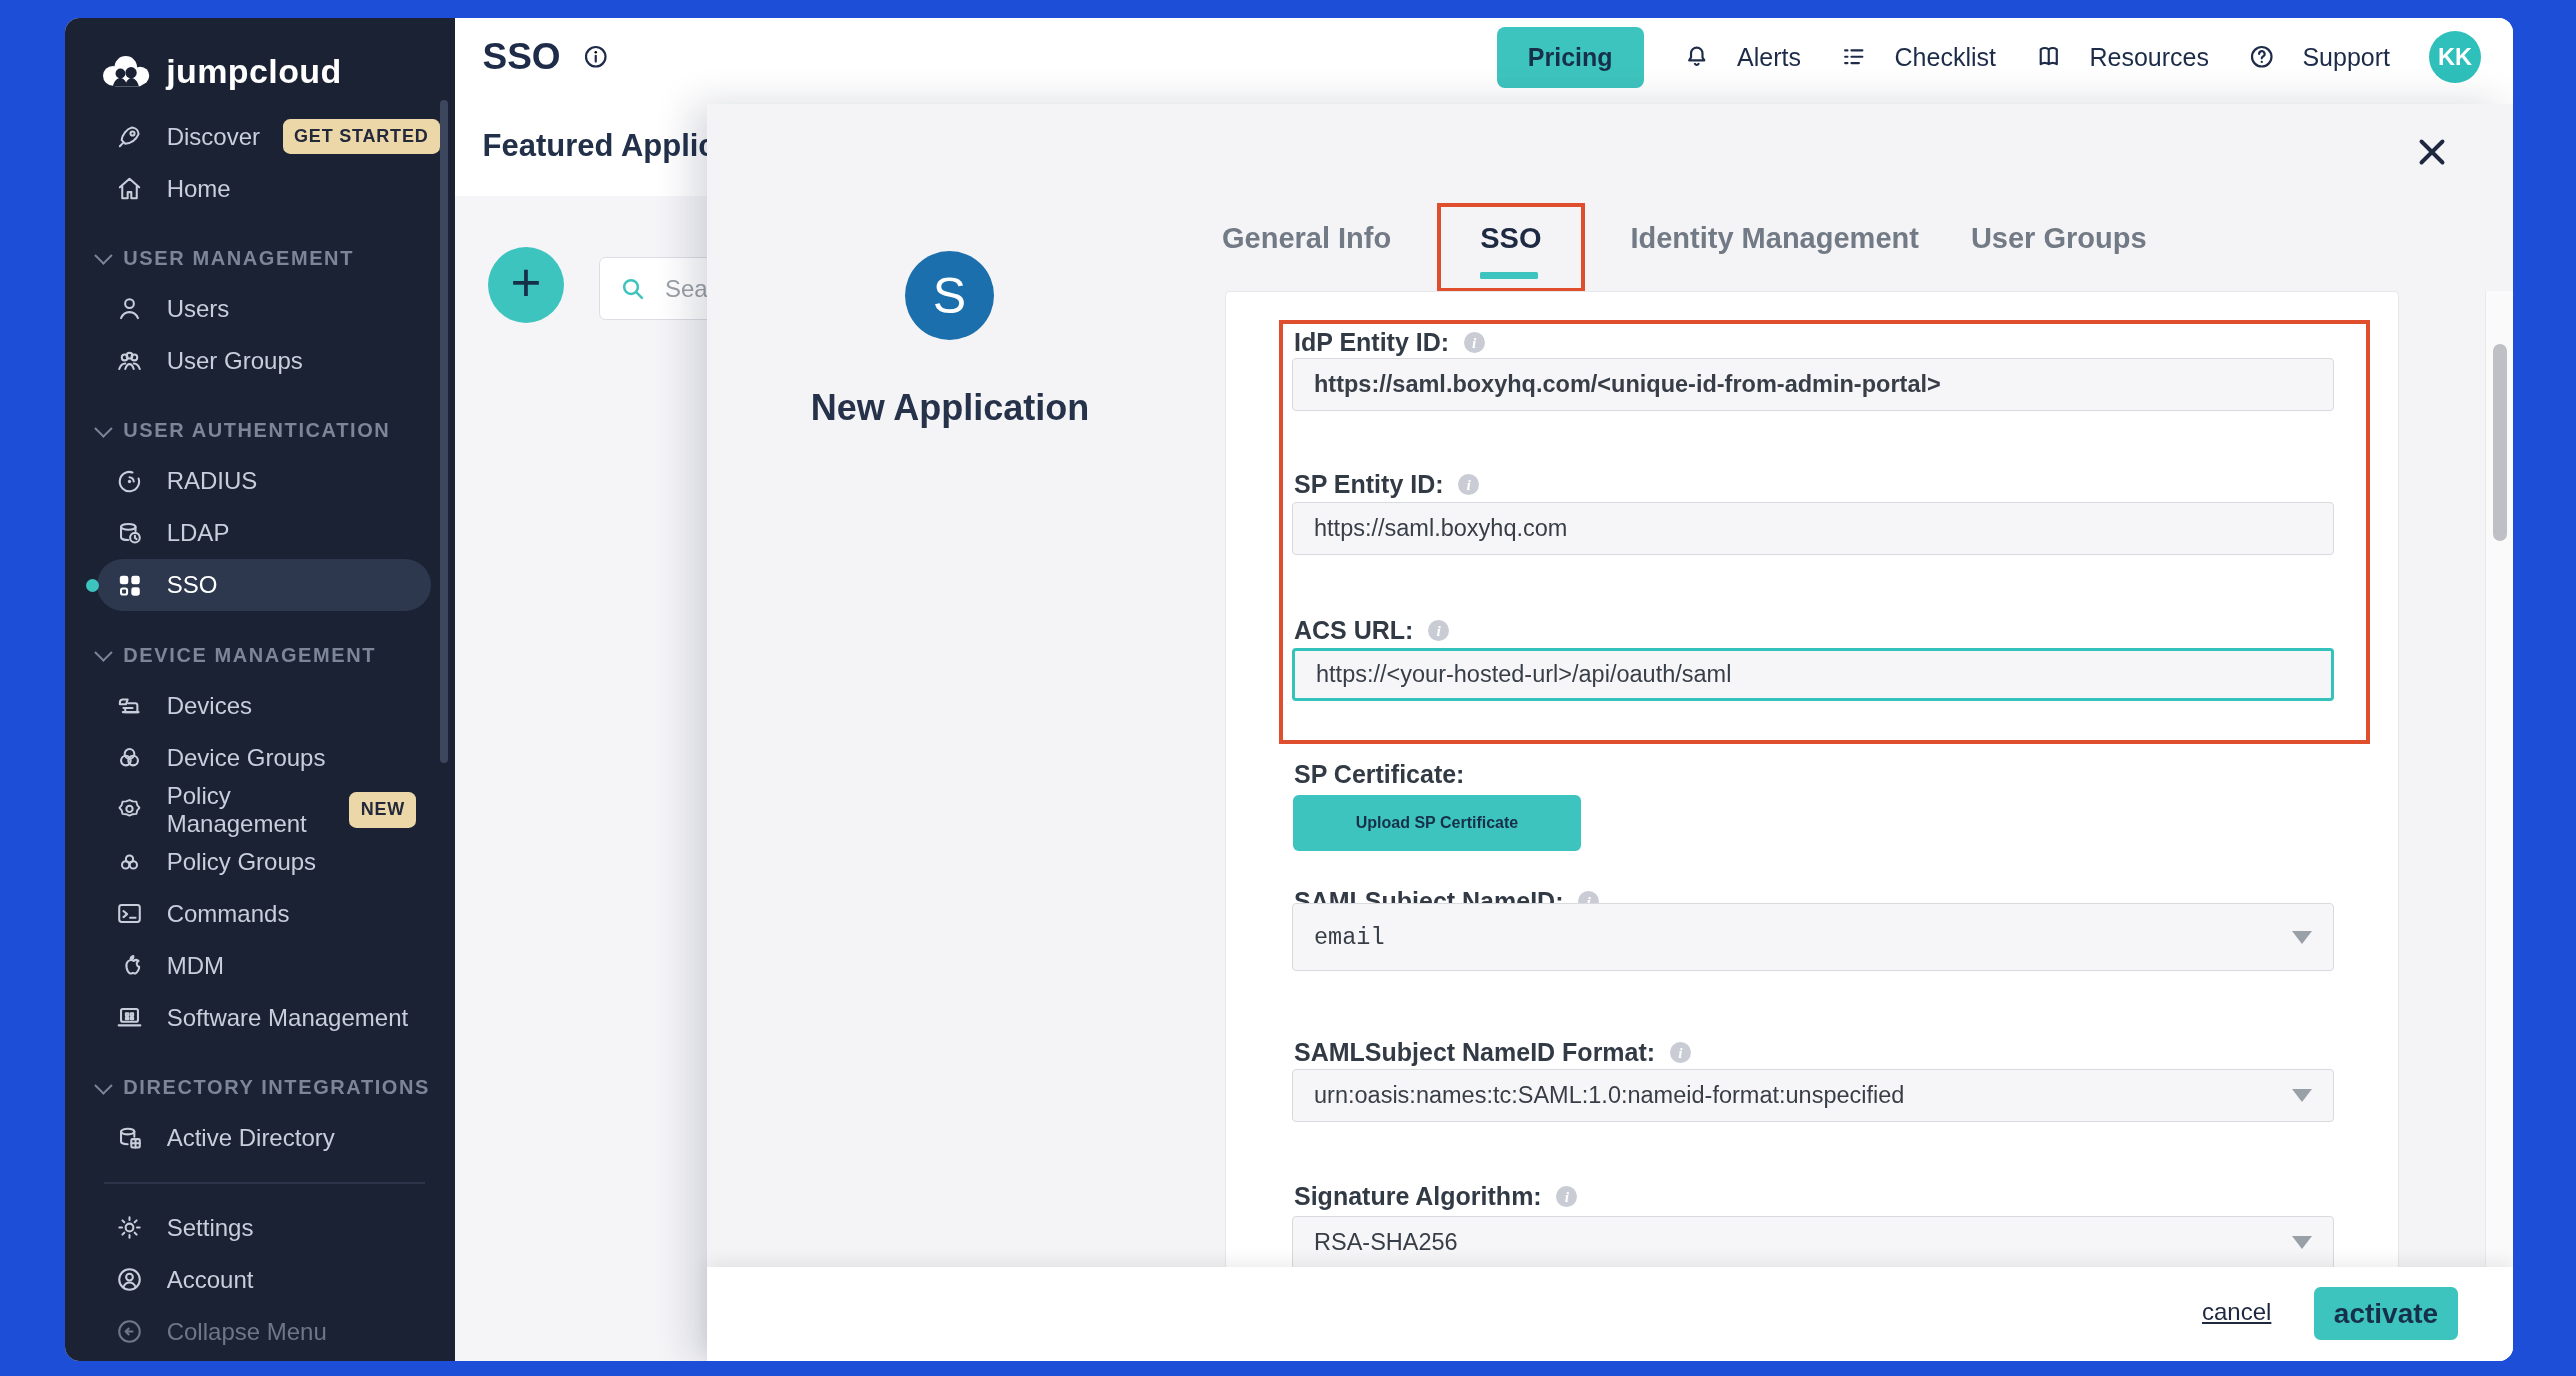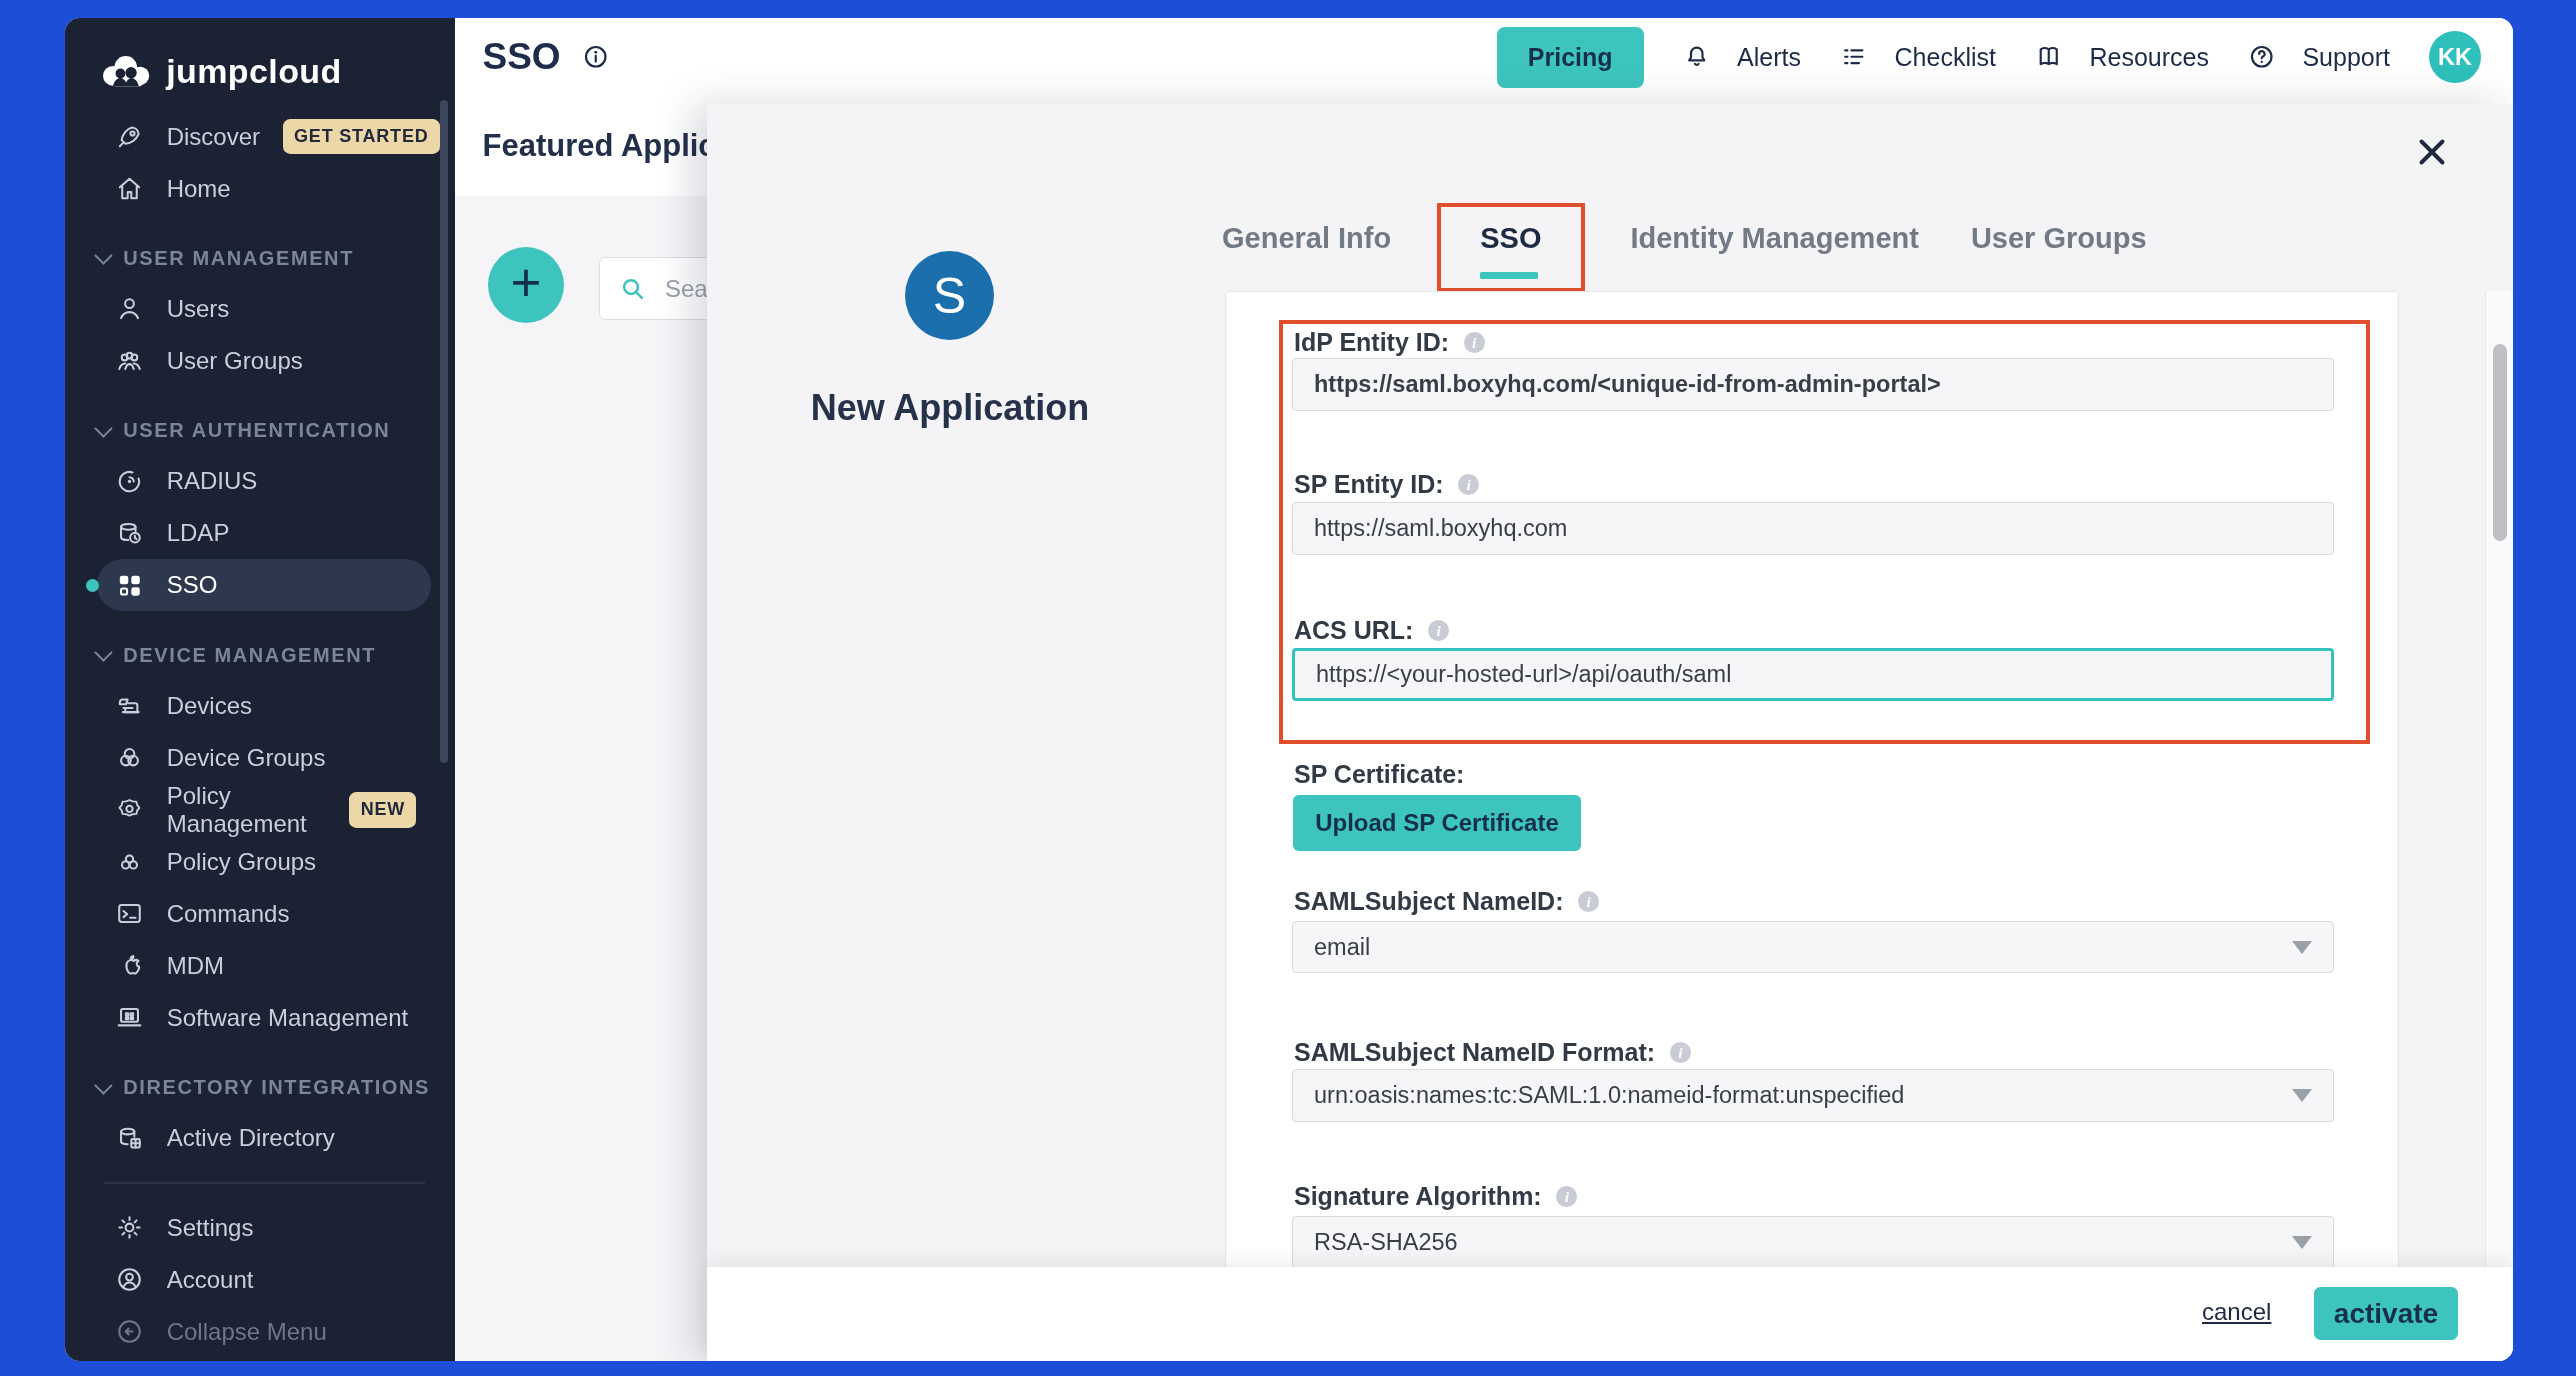--- a/index.html
+++ b/index.html
@@ -58,21 +58,21 @@
   .tab.active .tab-underline{position:absolute;left:37px;bottom:-9.7px;width:58px;height:7.3px;border-radius:1.6px;background:#3EC4BE;}
   .tab-annotation{position:absolute;left:-6.5px;top:-19.4px;right:-6.5px;bottom:-22.7px;border:4.9px solid #DF4F2E;}
 
   .card{position:absolute;left:518px;top:187px;width:1174px;height:983px;background:#ffffff;border:1.6px solid #e7e7ec;border-radius:4.9px;box-sizing:border-box;}
   .field-annotation{position:absolute;left:53px;top:27.5px;width:1091px;height:424px;border:4.9px solid #DF4F2E;box-sizing:border-box;}
   .flabel{position:absolute;left:68px;display:flex;align-items:center;gap:14.6px;font-size:25px;font-weight:bold;color:#323a45;white-space:nowrap;}
   .iinfo{width:21px;height:21px;border-radius:50%;background:#c9ccd4;color:#fff;font-size:15.4px;font-style:italic;font-weight:bold;display:flex;align-items:center;justify-content:center;font-family:"Liberation Serif",serif;}
   .fcontrol{position:absolute;left:66px;width:1042px;height:53px;background:#f6f6f9;border:1.6px solid #d9dade;border-radius:4px;display:flex;align-items:center;padding:0 21px;box-sizing:border-box;font-size:23.5px;color:#383e47;white-space:nowrap;overflow:hidden;}
   .fcontrol.focus{border:3.2px solid #34C3BC;}
   .fcontrol .caret{margin-left:auto;width:0;height:0;border-left:10.5px solid transparent;border-right:10.5px solid transparent;border-top:13px solid #9aa0a8;}
-  .upload-btn{position:absolute;left:67px;width:288px;height:56px;background:#3EC4BE;border:none;border-radius:5.7px;color:#17304a;font-size:24px;font-weight:bold;}
+  .upload-btn{position:absolute;left:67px;width:288px;height:56px;background:#3EC4BE;border:none;border-radius:5.7px;color:#17304a;font-size:16px;font-weight:bold;}
 
   .panel-scroll{position:absolute;right:0;top:187px;bottom:94px;width:27.5px;background:#fafafb;border-left:1.6px solid #e8e8ec;}
   .panel-thumb{position:absolute;right:5.7px;top:53px;width:14.6px;height:197px;border-radius:7.3px;background:#bfbfc6;}
 
   .panel-footer{position:absolute;left:0;right:0;bottom:0;height:94px;background:#fff;box-shadow:0 -6.5px 16px rgba(0,0,0,.07);}
   .cancel-link{position:absolute;left:1495px;top:31px;font-size:24px;color:#1e2940;text-decoration:underline;}
   .activate-btn{position:absolute;left:1607px;top:20px;width:144px;height:53px;background:#3EC4BE;border:none;border-radius:6.5px;color:#17304a;font-size:28px;font-weight:bold;}
 </style>
 </head>
 <body>
@@ -387,21 +387,21 @@
 
         <div class="flabel" style="top:468px;align-items:center;">
           <span>SP Certificate:</span>
         </div>
         <button class="upload-btn" style="top:503px;">Upload SP Certificate</button>
 
         <div class="flabel" style="top:595px;">
           <span>SAMLSubject NameID:</span>
           <span class="iinfo">i</span>
         </div>
-        <div class="fcontrol" style="top:629px;height:52px;">
+        <div class="fcontrol" style="top:611px;height:68px;font-family:Liberation Mono, monospace;">
           <span>email</span>
           <span class="caret"></span>
         </div>
 
         <div class="flabel" style="top:746px;">
           <span>SAMLSubject NameID Format:</span>
           <span class="iinfo">i</span>
         </div>
         <div class="fcontrol" style="top:777px;">
           <span>urn:oasis:names:tc:SAML:1.0:nameid-format:unspecified</span>

